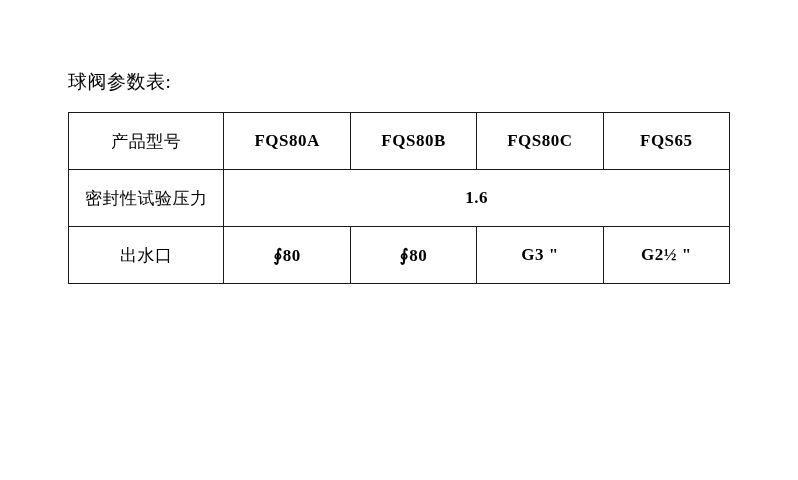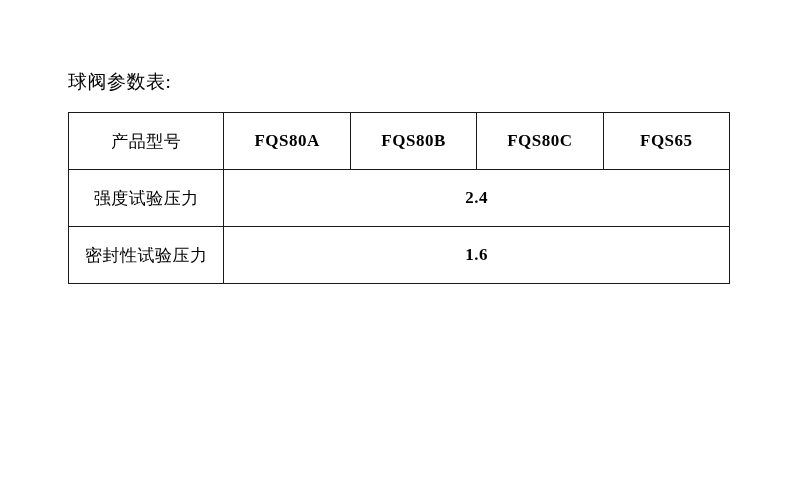--- a/index.html
+++ b/index.html
@@ -81,23 +81,26 @@
     </colgroup>
     <tbody>
       <tr>
         <td class="label-cell">产品型号</td>
         <td class="value-latin">FQS80A</td>
         <td class="value-latin">FQS80B</td>
         <td class="value-latin">FQS80C</td>
         <td class="value-latin">FQS65</td>
       </tr>
       <tr>
-        <td class="label-cell">强度试验压力</td>
-        <td class="merged value-latin" colspan="4">2.4</td>
+        <td class="label-cell">密封性试验压力</td>
+        <td class="merged value-latin" colspan="4">1.6</td>
       </tr>
       <tr>
-        <td class="label-cell">密封性试验压力</td>
-        <td class="merged value-latin" colspan="4">1.6</td>
+        <td class="label-cell">出水口</td>
+        <td class="value-latin">∮80</td>
+        <td class="value-latin">∮80</td>
+        <td class="value-latin">G3 "</td>
+        <td class="value-latin">G2½ "</td>
       </tr>
     </tbody>
   </table>
 
 </div>
 
 </body></html>

